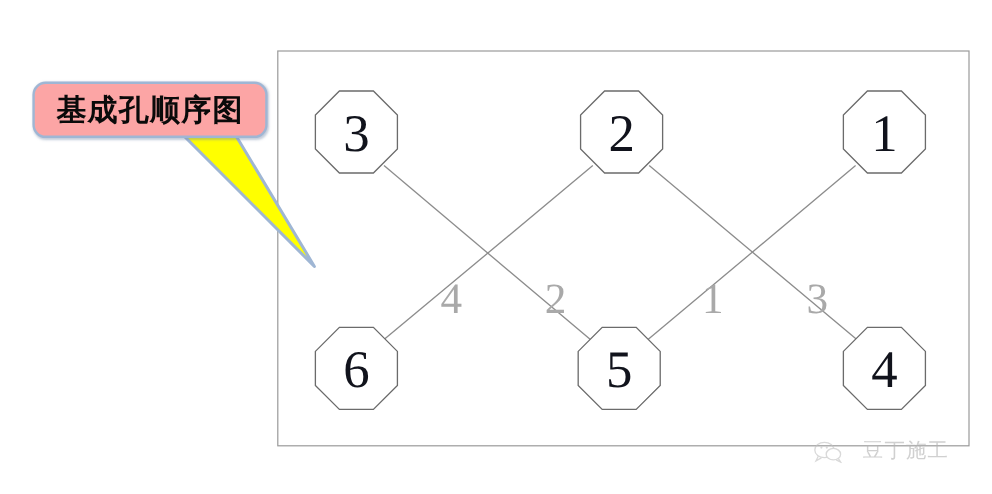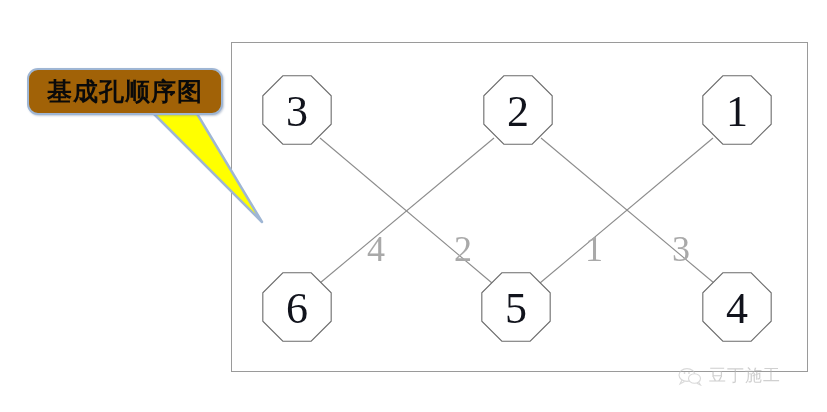--- a/index.html
+++ b/index.html
@@ -73,21 +73,21 @@
     width: 827px;
     height: 412px;
     pointer-events: none;
   }
   #callout-box {
     position: absolute;
     left: 27px;
     top: 68px;
     width: 196px;
     height: 47px;
-    background: #a16207;
+    background: #fca5a5;
     border: 2.5px solid #9fb6d4;
     border-radius: 11px;
     box-sizing: border-box;
     display: flex;
     align-items: center;
     justify-content: center;
     box-shadow: 1px 1px 2px rgba(120,140,170,0.45);
     z-index: 5;
   }
   #callout-text {
@@ -99,21 +99,21 @@
     white-space: nowrap;
   }
 
   
   #watermark {
     position: absolute;
     left: 678px;
     top: 364px;
     display: flex;
     align-items: center;
-    gap: 7px;
+    gap: 17px;
     opacity: 0.62;
     z-index: 6;
   }
   #watermark-label {
     font-family: "DejaVu Sans", sans-serif;
     font-size: 17px;
     color: #b4b4b4;
     letter-spacing: 1px;
     white-space: nowrap;
   }

